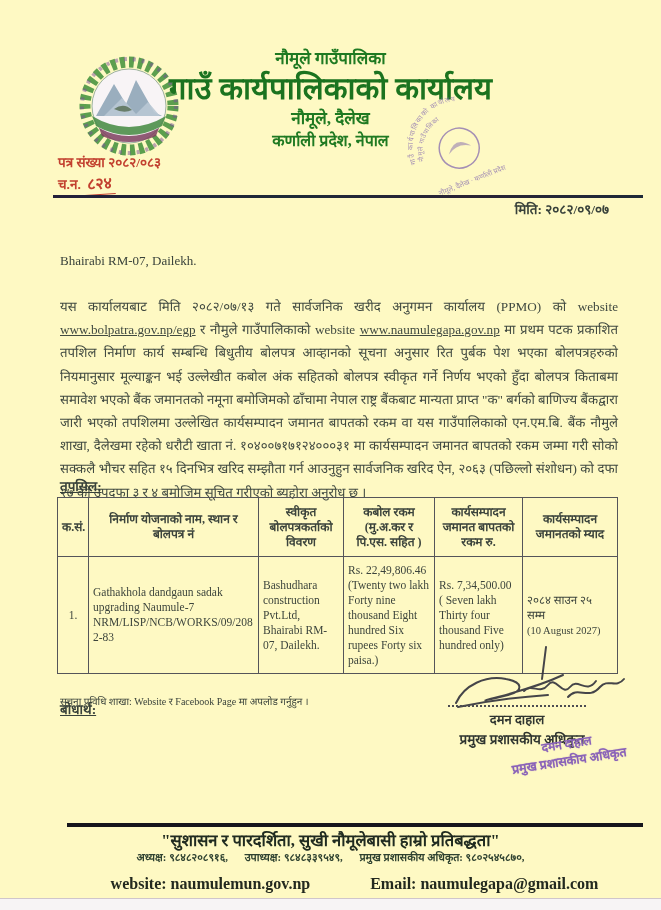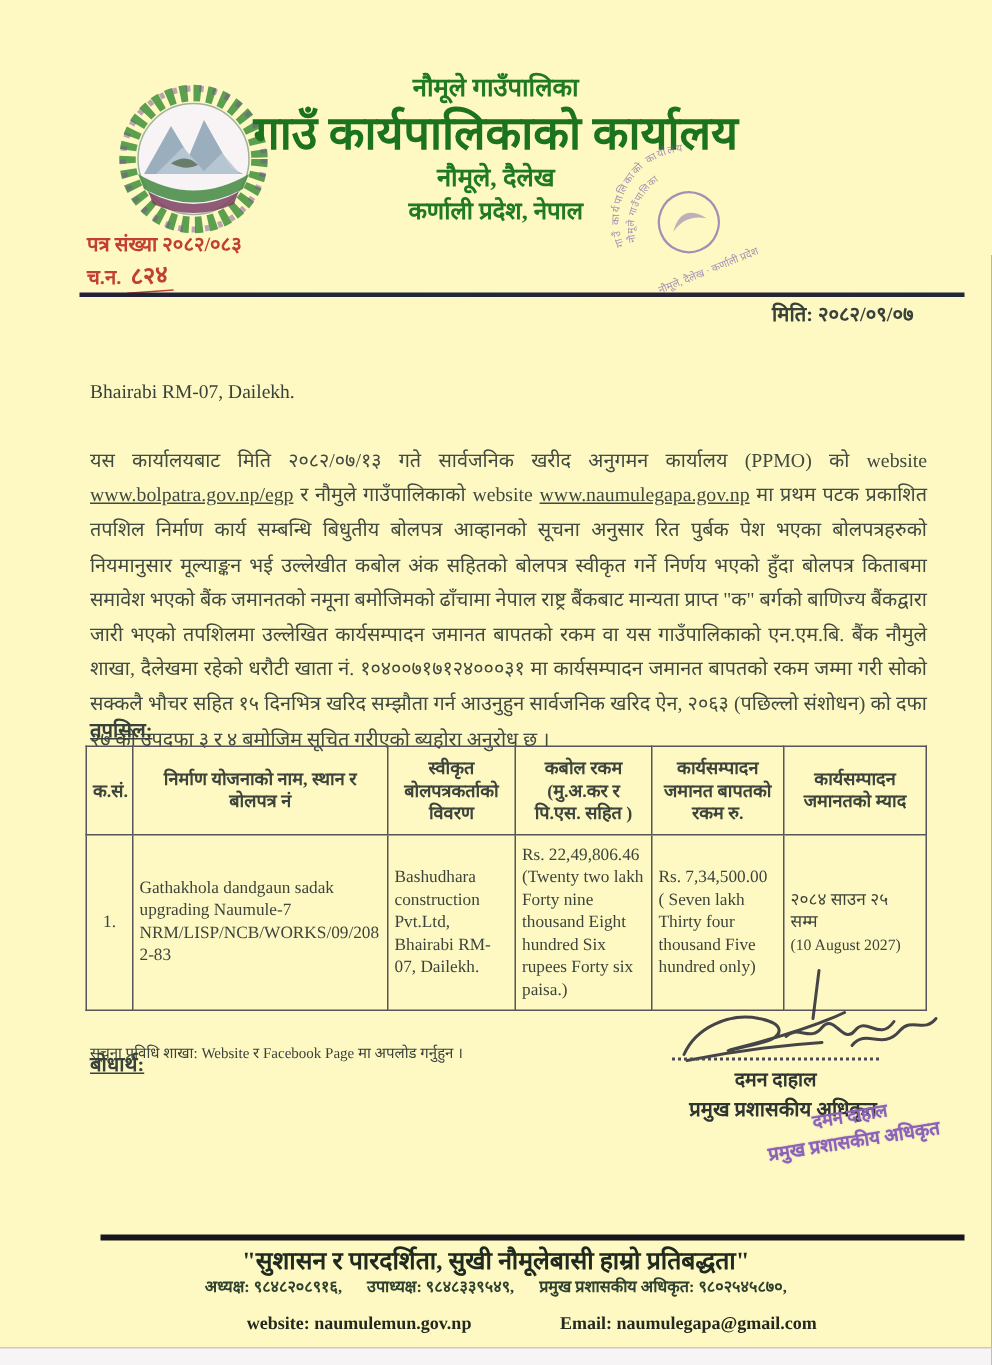--- a/index.html
+++ b/index.html
@@ -71,21 +71,21 @@
   .dotline{left:448px;top:705px;width:138px;border-bottom:2px dotted #4c4c52;}
   .sig-name{left:448px;top:710px;width:138px;text-align:center;font-size:13px;color:#2f3530;font-weight:bold;}
   .sig-title{left:432px;top:730px;width:180px;text-align:center;font-size:13.5px;color:#2f3530;font-weight:bold;}
 
   
   .foot-rule{left:67px;top:823px;width:576px;height:3.5px;background:#16161c;}
   .slogan{left:0;right:0;top:828px;font-size:16.5px;font-weight:bold;color:#202b20;white-space:nowrap;}
   .contacts{left:0;right:0;font-size:10.8px;color:#2f4230;font-weight:bold;}
   .contacts span{margin:12px 7px;}
   .c1{top:849px;} .c2{top:862px;}
-  .web-email{left:0;right:0;top:875px;font-size:12px;font-weight:bold;color:#23291f;padding-left:48px;}
+  .web-email{left:0;right:0;top:875px;font-size:16px;font-weight:bold;color:#23291f;padding-left:48px;}
   .web-email span{margin:0 28px;}
   .scan-edge{left:0;bottom:0;width:661px;height:11px;background:#f7f4f5;border-top:1px solid #cfc6cb;}
 </style>
 </head>
 <body>
 
 <div class="page">
 
   <svg class="abs" style="left:74px;top:54px;" width="110" height="110" viewBox="0 0 110 110">
     <circle cx="55" cy="52" r="44" fill="none" stroke="#3f8f3a" stroke-width="11" stroke-dasharray="5 4" opacity="0.85"></circle>

